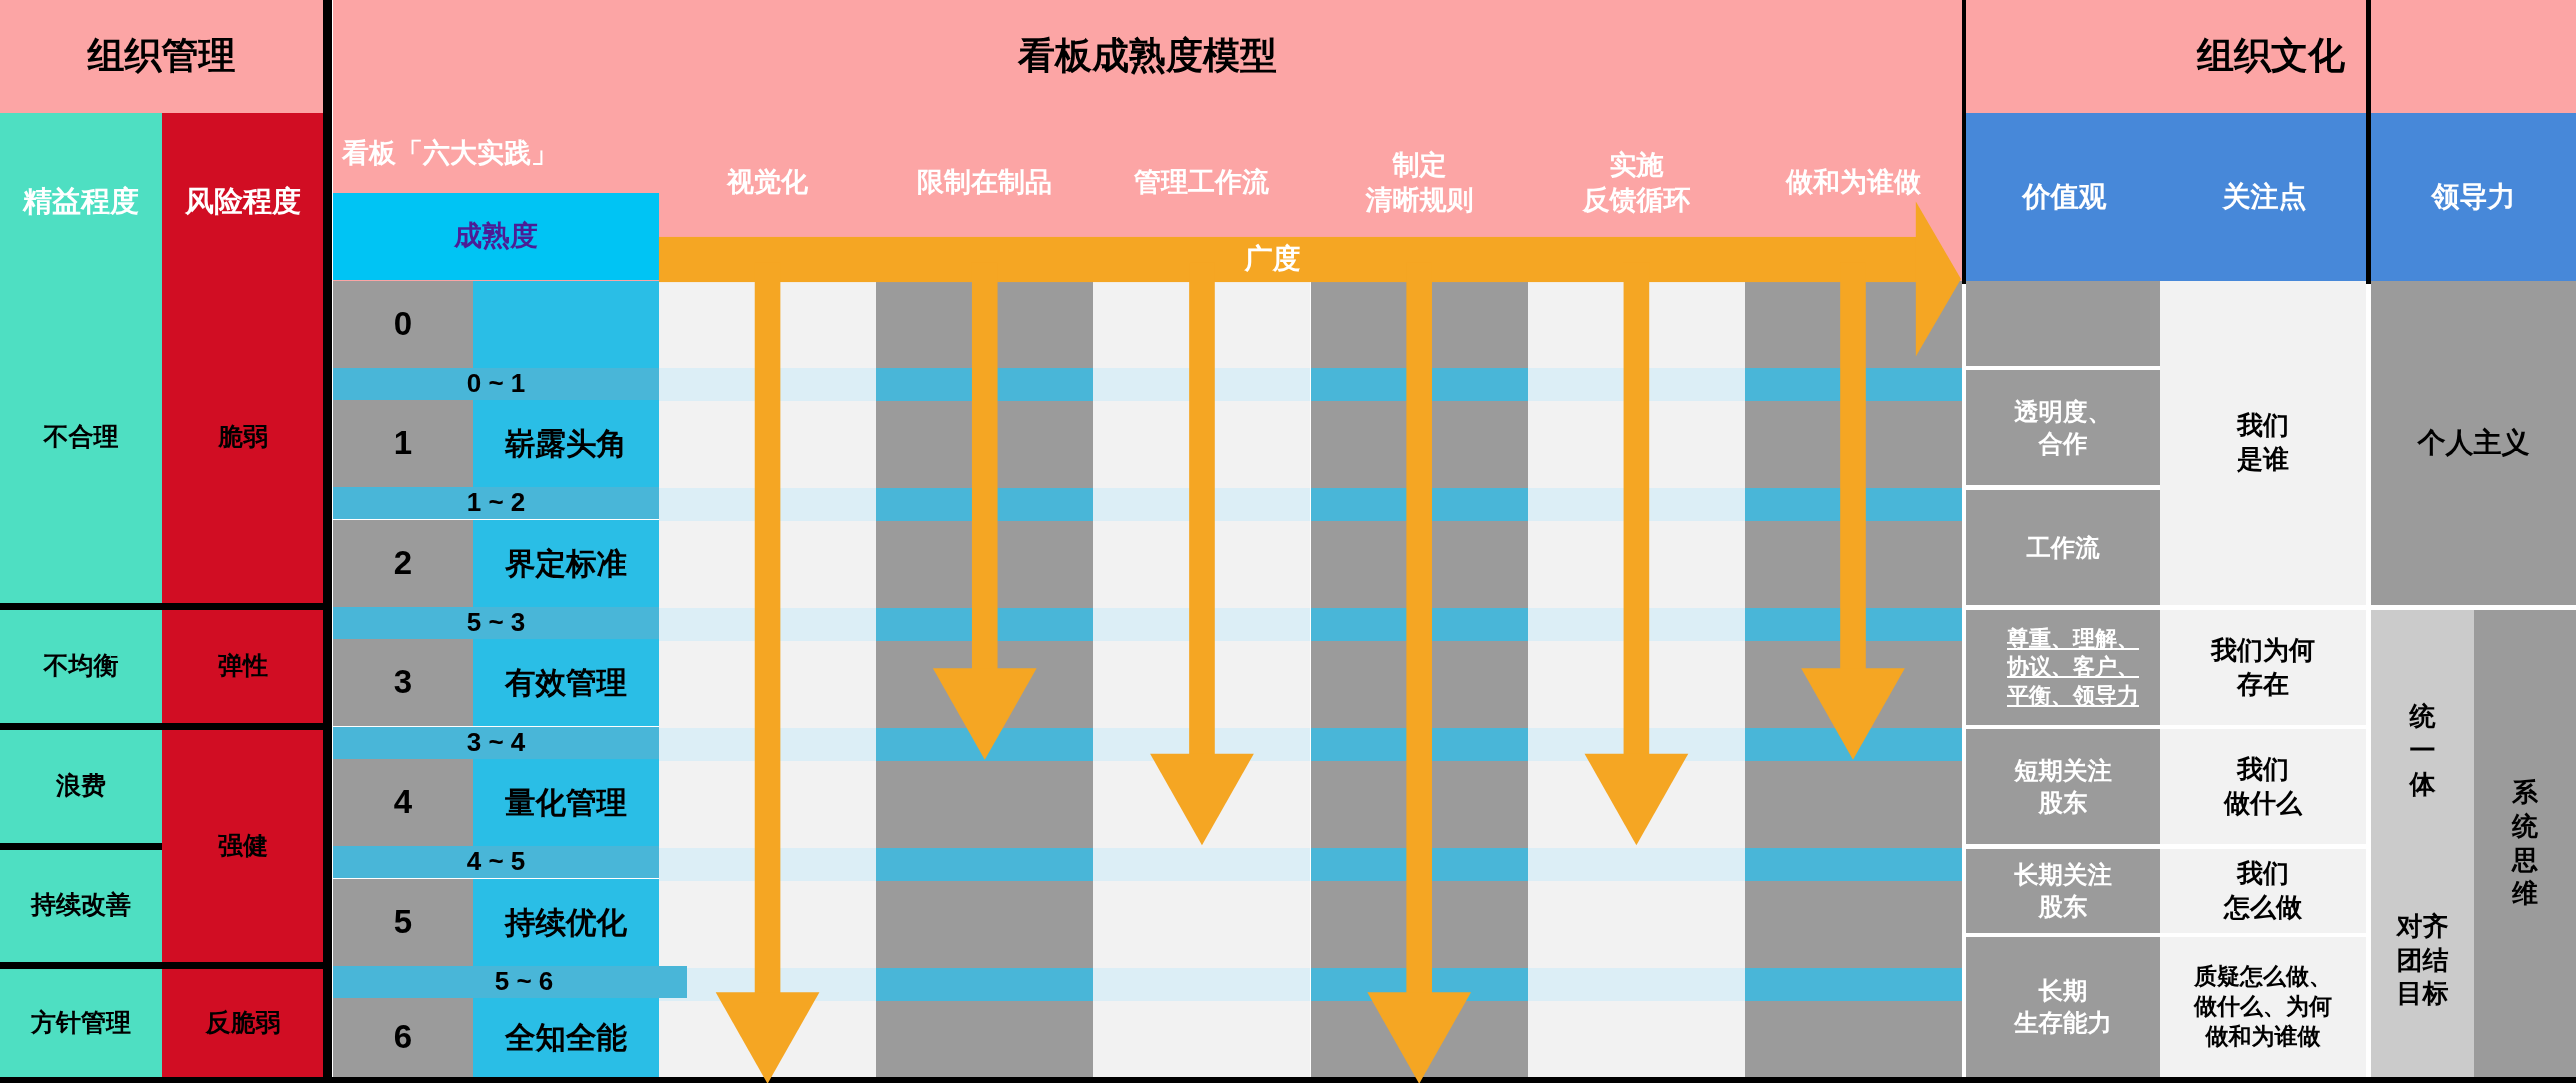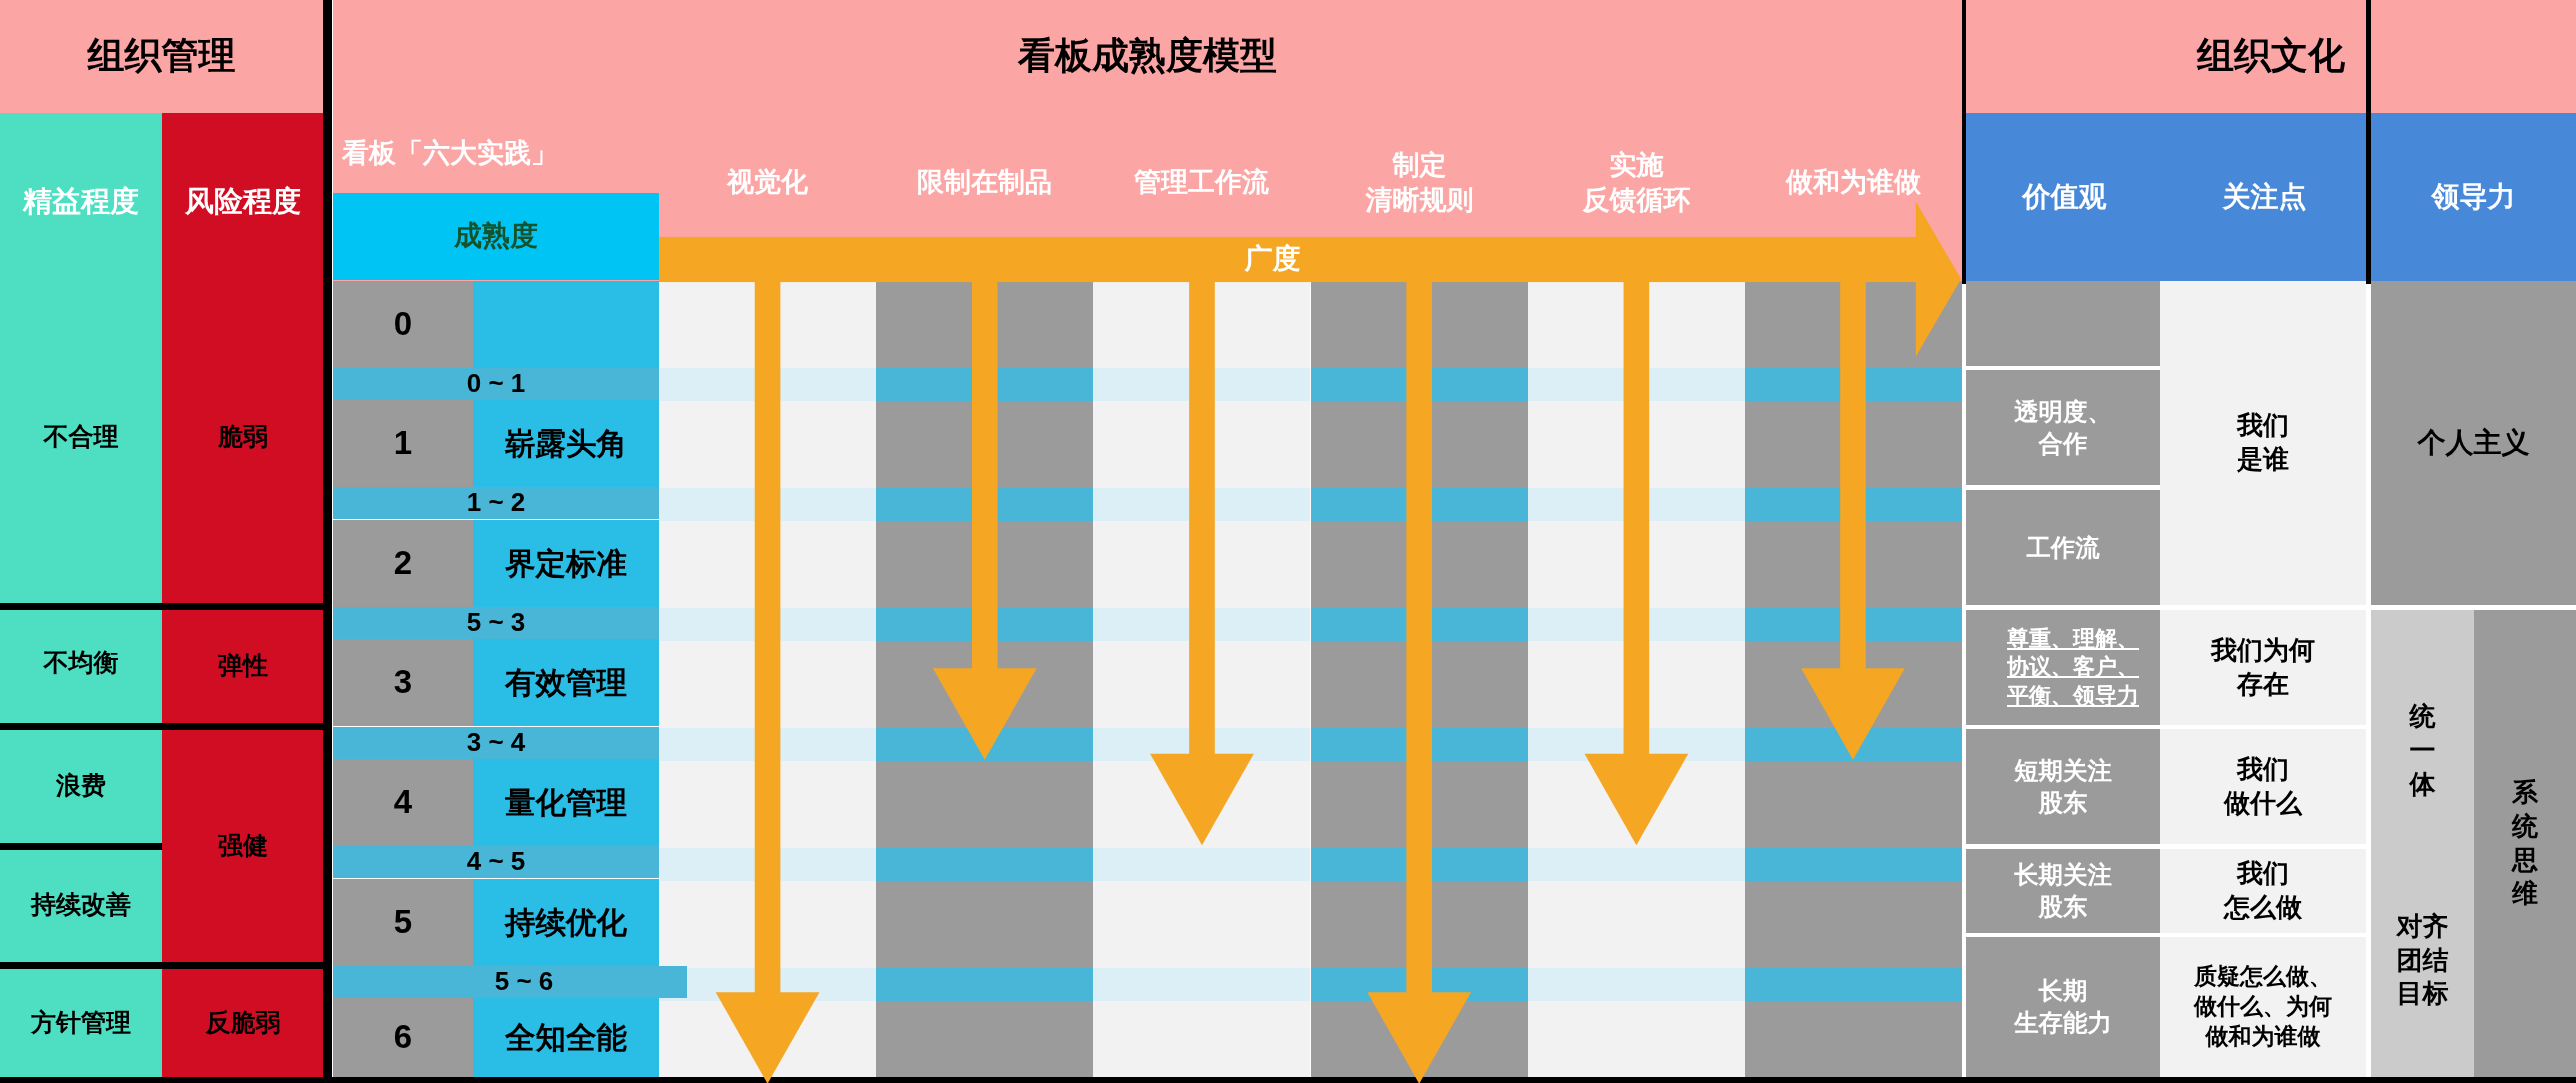--- a/index.html
+++ b/index.html
@@ -48,21 +48,21 @@
   <div class="cell hdr-dark title" style="left:0;top:0;width:323px;height:113px;">组织管理</div>
 
   <div class="abs teal" style="left:0;top:113px;width:162px;height:964px;"></div>
 
   <div class="abs red" style="left:162px;top:113px;width:162px;height:964px;"></div>
 
   <div class="cell wlabel" style="left:0;top:113px;width:162px;height:177px;text-align:center;">精益程度</div>
   <div class="cell wlabel" style="left:162px;top:113px;width:162px;height:177px;">风险程度</div>
 
   <div class="cell left-val" style="left:0;top:366px;width:162px;height:140px;">不合理</div>
-  <div class="cell left-val" style="left:0;top:608px;width:162px;height:115px;font-family:Liberation Mono, monospace;">不均衡</div>
+  <div class="cell left-val" style="left:0;top:608px;width:162px;height:115px;">不均衡</div>
   <div class="cell left-val" style="left:0;top:728px;width:162px;height:115px;">浪费</div>
   <div class="cell left-val" style="left:0;top:847px;width:162px;height:115px;">持续改善</div>
   <div class="cell left-val" style="left:0;top:967px;width:162px;height:110px;">方针管理</div>
 
   <div class="cell left-val" style="left:162px;top:366px;width:162px;height:140px;">脆弱</div>
   <div class="cell left-val" style="left:162px;top:608px;width:162px;height:115px;">弹性</div>
   <div class="cell left-val" style="left:162px;top:728px;width:162px;height:234px;">强健</div>
   <div class="cell left-val" style="left:162px;top:967px;width:162px;height:110px;">反脆弱</div>
 
   <div class="abs blackbar" style="left:0;top:603px;width:323px;height:7.3px;"></div>
@@ -79,21 +79,21 @@
 
   <div class="cell practice" style="left:659px;top:119px;width:217px;height:128px;">视觉化</div>
   <div class="cell practice" style="left:876px;top:119px;width:217px;height:128px;">限制在制品</div>
   <div class="cell practice" style="left:1093px;top:119px;width:217px;height:128px;">管理工作流</div>
   <div class="cell practice" style="left:1311px;top:119px;width:217px;height:128px;">制定
 清晰规则</div>
   <div class="cell practice" style="left:1528px;top:119px;width:217px;height:128px;">实施
 反馈循环</div>
   <div class="cell practice" style="left:1745px;top:119px;width:217px;height:128px;">做和为谁做</div>
 
-  <div class="cell cyan-hdr" style="left:333px;top:193px;width:326px;height:87px;font-size:28px;color:#14532d;">成熟度</div>
+  <div class="cell cyan-hdr" style="left:333px;top:193px;width:326px;height:87px;font-size:28px;color:#4c1d95;">成熟度</div>
 
   <div class="gcol light" style="left:659px;width:217px;"></div>
   <div class="gcol dark" style="left:876px;width:217px;"></div>
   <div class="gcol light" style="left:1093px;width:217px;"></div>
   <div class="gcol dark" style="left:1311px;width:217px;"></div>
   <div class="gcol light" style="left:1528px;width:217px;"></div>
   <div class="gcol dark" style="left:1745px;width:217px;"></div>
 
   <div class="abs num-cell" style="left:333px;top:281px;width:140px;height:87px;"></div>
   <div class="abs cyan-cell" style="left:473px;top:281px;width:186px;height:87px;"></div>

